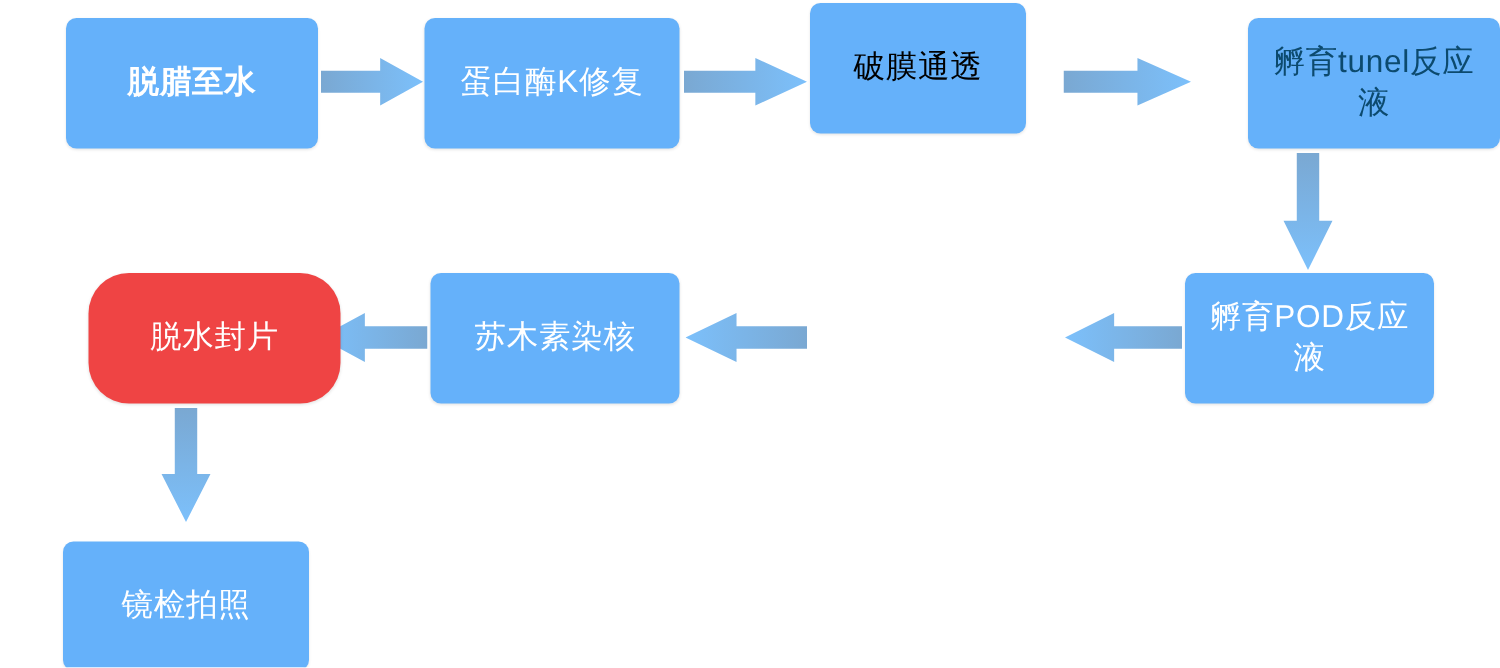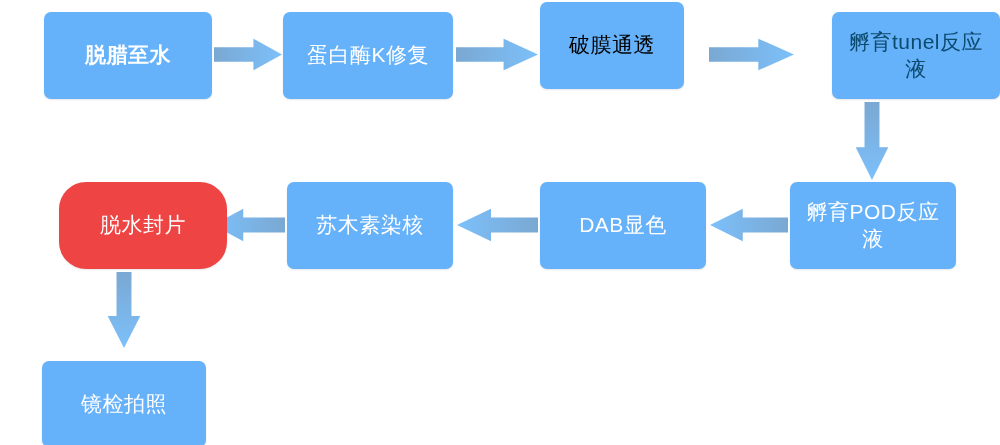--- a/index.html
+++ b/index.html
@@ -149,23 +149,20 @@
     </div>
     <div class="node" style="left: 540px; top: 2px; width: 144px; height: 87px; background: rgb(101, 177, 250); color: #000000;">
       <span class="node-label">破膜通透</span>
     </div>
     <div class="node" style="left: 796px; top: 12px; width: 168px; height: 87px; background: rgb(101, 177, 250); color: #0c4a6e; margin-left: 36px;">
       <span class="node-label">孵育tunel反应液</span>
     </div>
     <div class="node" style="left: 790px; top: 182px; width: 166px; height: 87px; background: rgb(101, 177, 250); color: rgb(255, 255, 255); align-items: center;">
       <span class="node-label">孵育POD反应液</span>
     </div>
-    <div class="node" style="left: 540px; top: 182px; width: 166px; height: 87px; background: rgb(101, 177, 250); color: rgb(255, 255, 255);">
-      <span class="node-label">DAB显色</span>
-    </div>
     <div class="node" style="left: 287px; top: 182px; width: 166px; height: 87px; background: rgb(101, 177, 250); color: rgb(255, 255, 255);">
       <span class="node-label">苏木素染核</span>
     </div>
     <div class="node" style="left: 59px; top: 182px; width: 168px; height: 87px; background: #ef4444; color: rgb(255, 255, 255); border-radius: 27px;">
       <span class="node-label">脱水封片</span>
     </div>
     <div class="node" style="left: 42px; top: 350px; width: 164px; height: 86px; background: rgb(101, 177, 250); color: rgb(255, 255, 255); margin-top: 11px;">
       <span class="node-label">镜检拍照</span>
     </div>
   </div>

